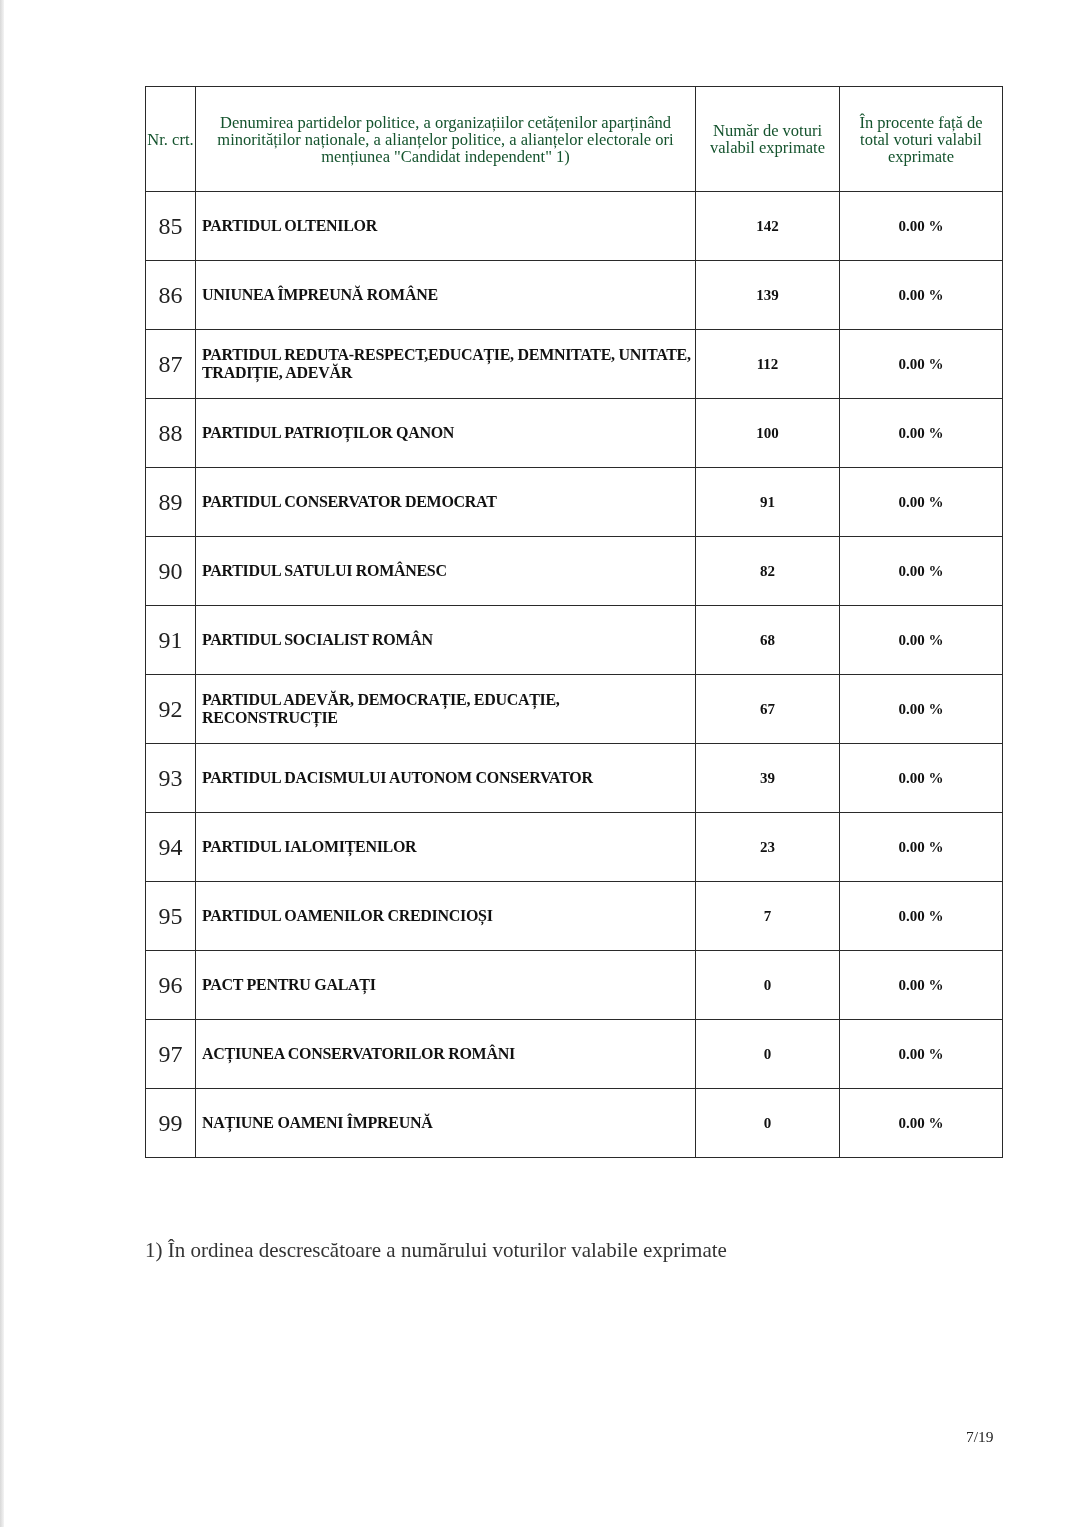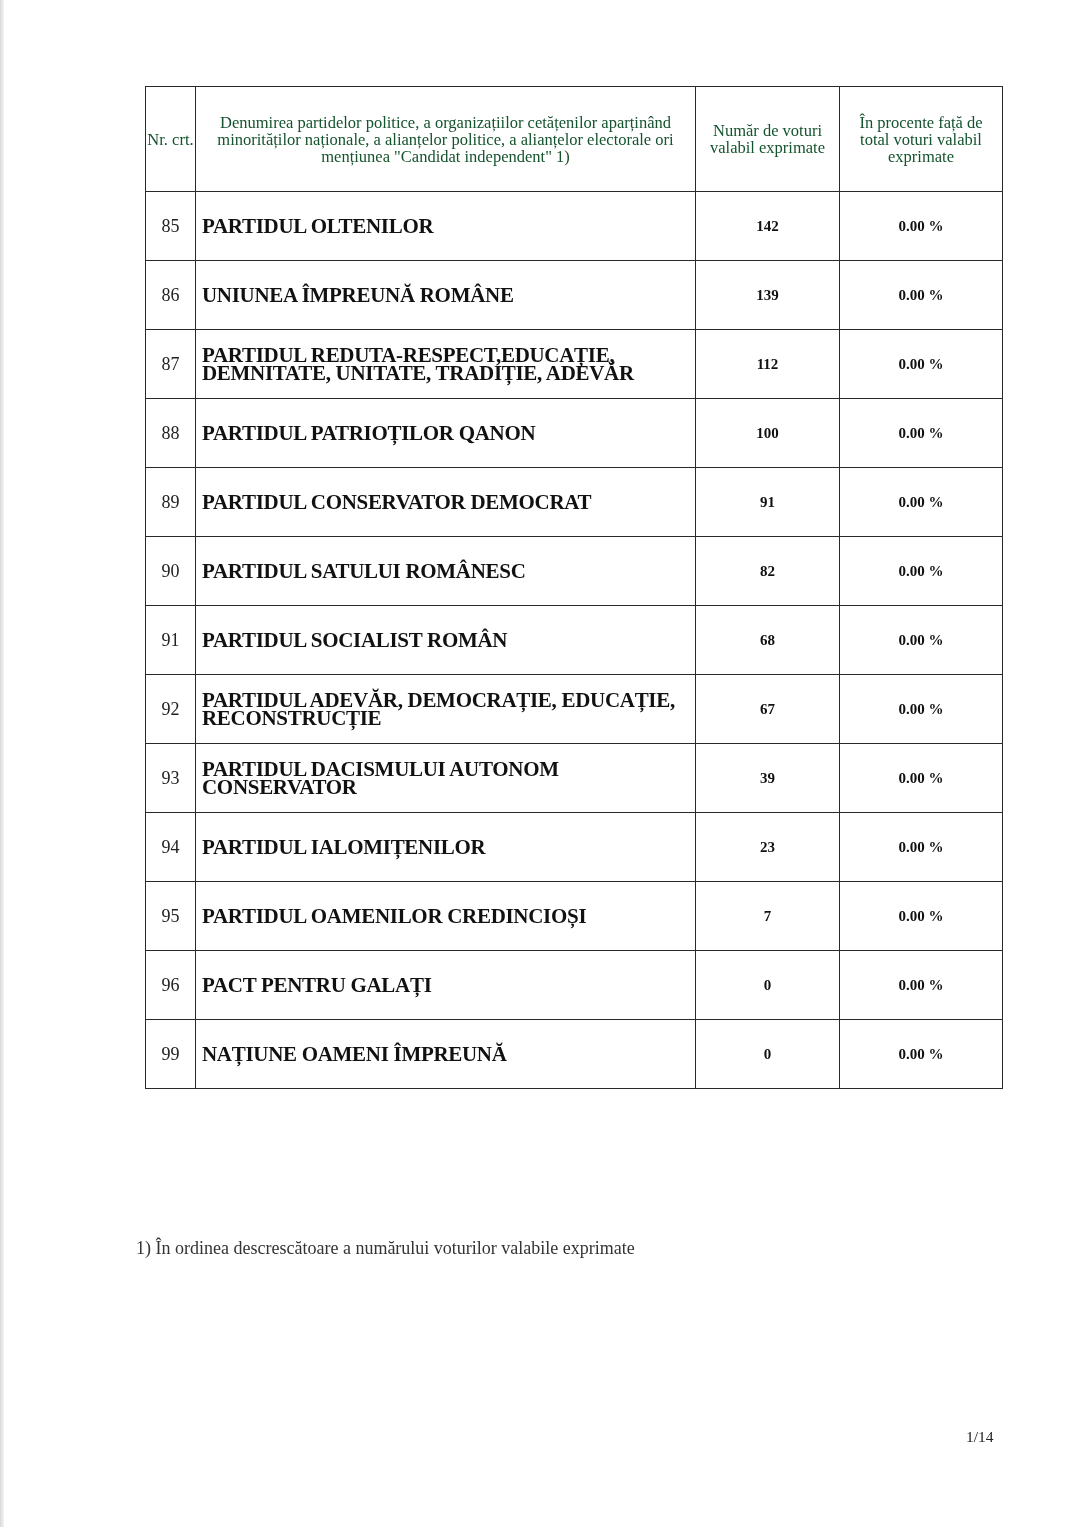--- a/index.html
+++ b/index.html
@@ -6,24 +6,24 @@
   body { width: 1080px; height: 1527px; position: relative; overflow: hidden;
          font-family: "Liberation Serif", "DejaVu Serif", serif; color: #111; }
   .scan-edge { position: absolute; left: 0; top: 0; width: 4px; height: 1527px;
                background: linear-gradient(to right, #d8d8d8, #f4f4f4); }
   .table-wrap { position: absolute; left: 145px; top: 86px; width: 857px; }
   table { border-collapse: collapse; width: 857px; table-layout: fixed; }
   th, td { border: 1.4px solid #2a2a2a; padding: 0; vertical-align: middle; }
   th { font-weight: normal; font-size: 16.5px; line-height: 17px; color: #14532d; text-align: center; height: 104px; }
   col.c-nr { width: 50px; } col.c-name { width: 500px; } col.c-votes { width: 144px; } col.c-pct { width: 163px; }
   td { height: 68px; }
-  td.nr { text-align: center; font-size: 18px; color: #222; }
-  td.name { font-weight: bold; font-size: 21px; line-height: 18px; padding-left: 6px; letter-spacing: -0.3px; color: #111; }
+  td.nr { text-align: center; font-size: 24px; color: #222; }
+  td.name { font-weight: bold; font-size: 16px; line-height: 18px; padding-left: 6px; letter-spacing: -0.3px; color: #111; }
   td.votes, td.pct { text-align: center; font-weight: bold; font-size: 15px; color: #111; }
-  .footnote { position: absolute; left: 136px; top: 1238px; font-size: 18px; color: #333; }
+  .footnote { position: absolute; left: 145px; top: 1238px; font-size: 21px; color: #333; }
   .page-num { position: absolute; left: 966px; top: 1428px; font-size: 15.5px; color: #222; }
 </style>
 </head>
 <body>
 
 <div class="scan-edge"></div>
 
 <div class="table-wrap">
   <table>
     <colgroup>
@@ -107,23 +107,29 @@
           <td class="votes">7</td>
           <td class="pct">0.00 %</td>
         </tr>
         <tr>
           <td class="nr">96</td>
           <td class="name">PACT PENTRU GALAȚI</td>
           <td class="votes">0</td>
           <td class="pct">0.00 %</td>
         </tr>
         <tr>
+          <td class="nr">97</td>
+          <td class="name">ACȚIUNEA CONSERVATORILOR ROMÂNI</td>
+          <td class="votes">0</td>
+          <td class="pct">0.00 %</td>
+        </tr>
+        <tr>
           <td class="nr">99</td>
           <td class="name">NAȚIUNE OAMENI ÎMPREUNĂ</td>
           <td class="votes">0</td>
           <td class="pct">0.00 %</td>
         </tr>
       </tbody>
   </table>
 </div>
 
 <div class="footnote">1) În ordinea descrescătoare a numărului voturilor valabile exprimate</div>
-<div class="page-num">1/14</div>
+<div class="page-num">7/19</div>
 
 </body></html>

